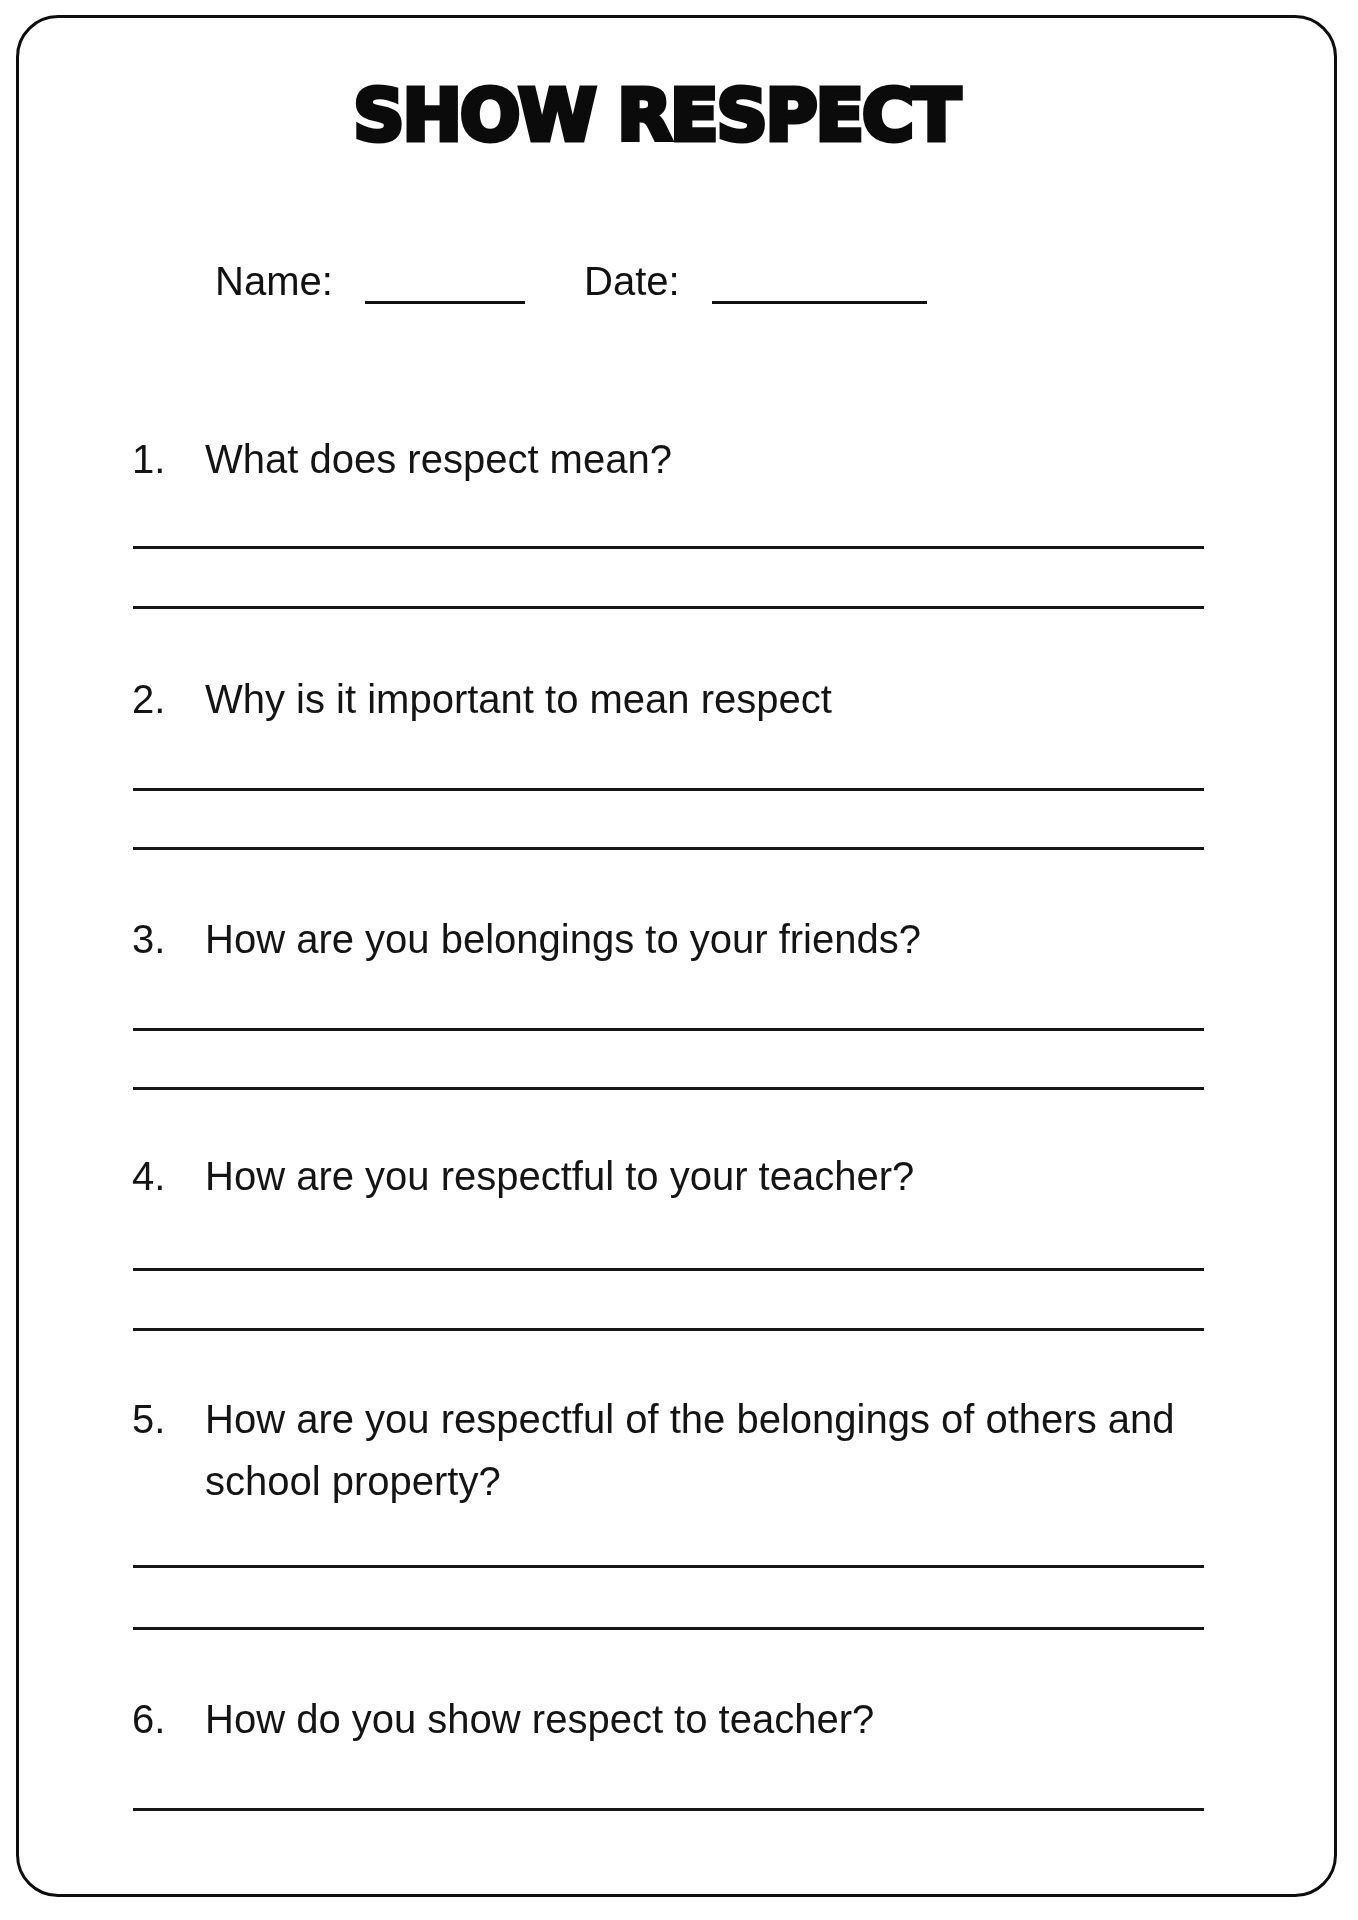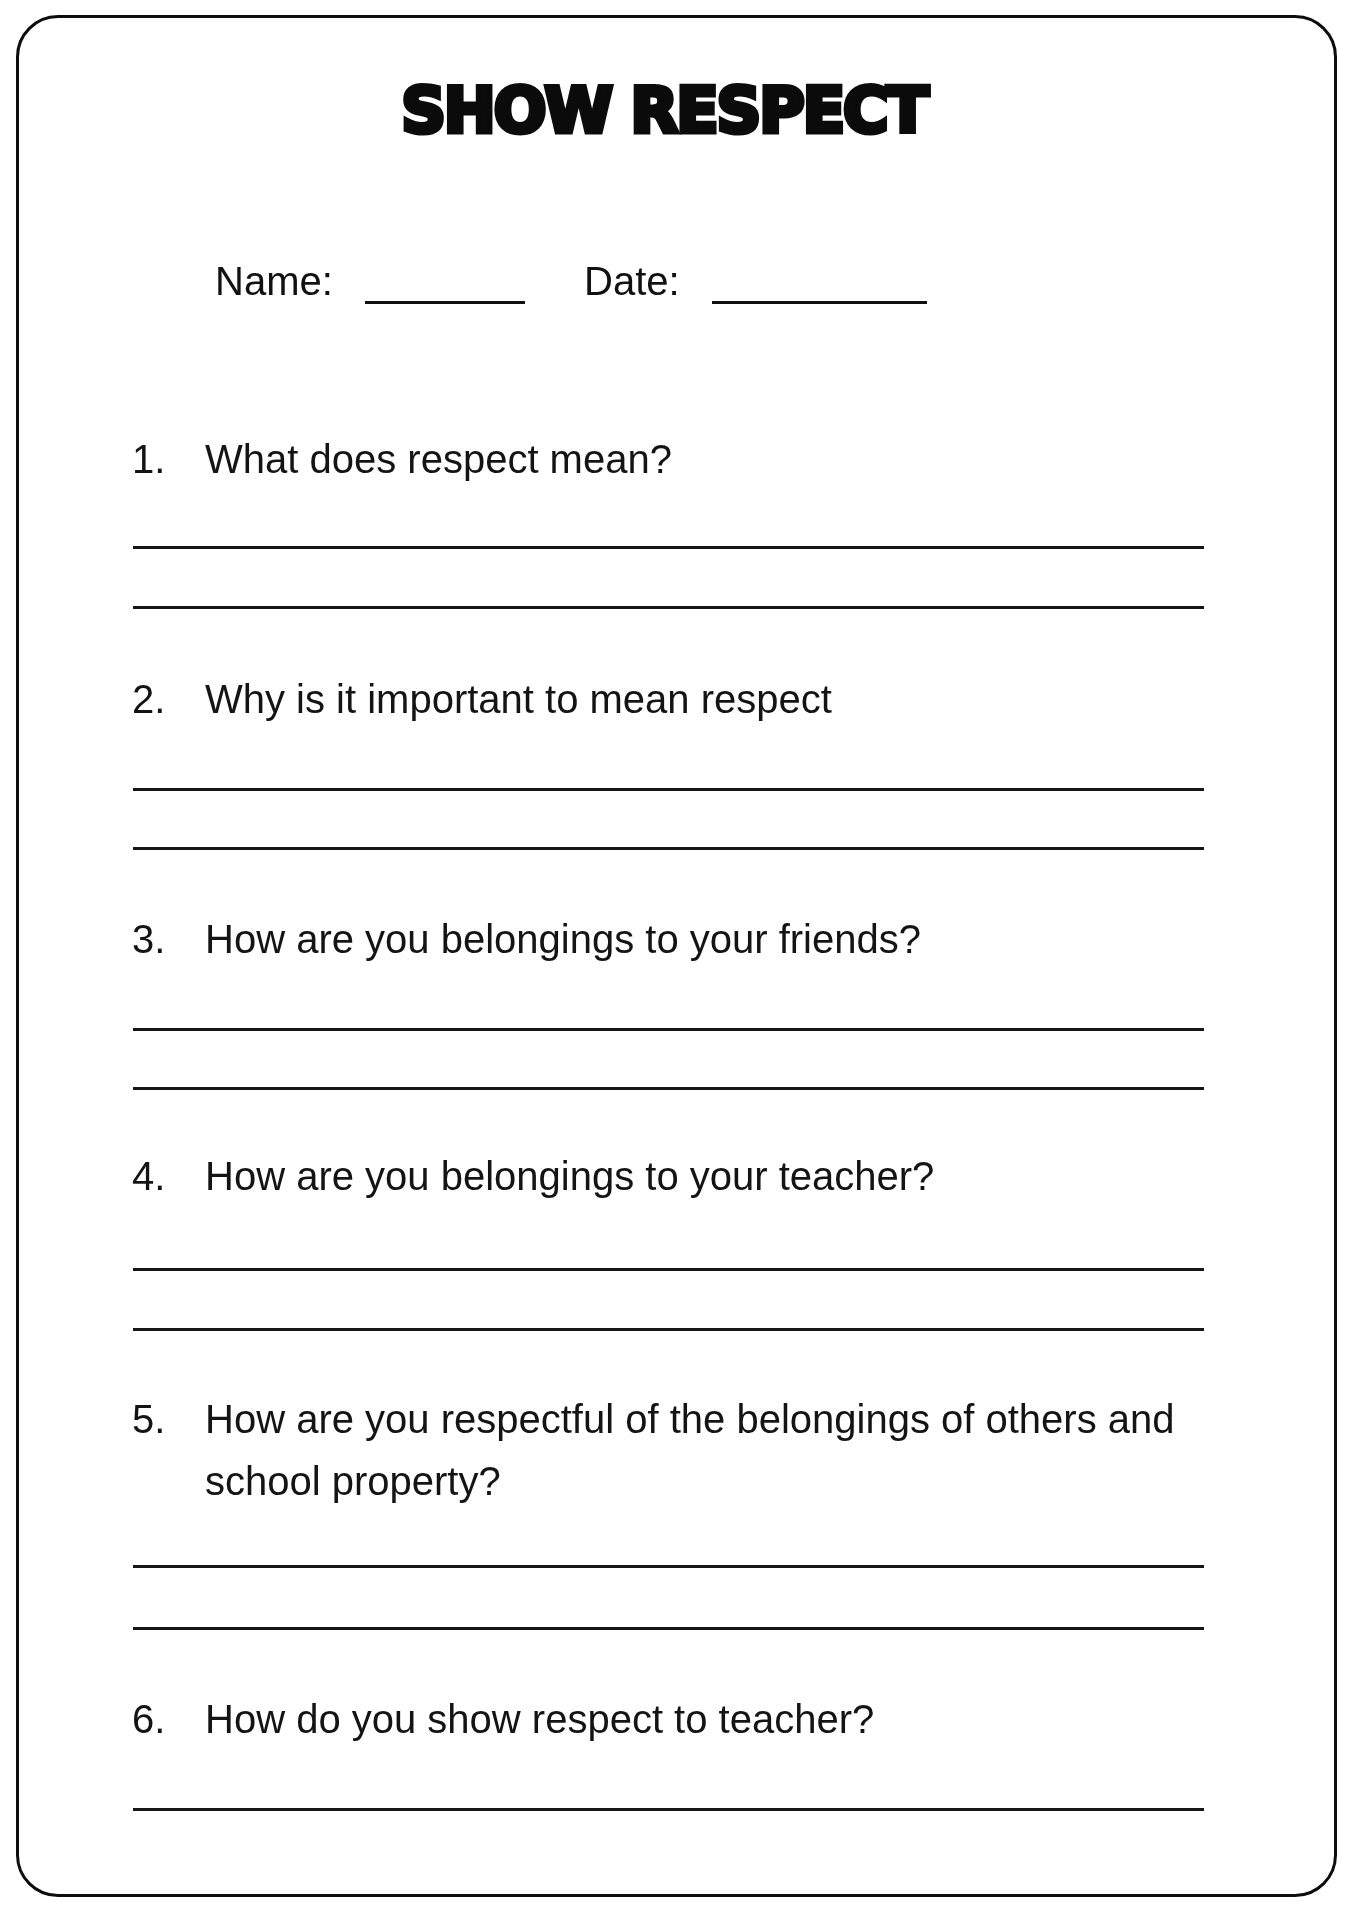--- a/index.html
+++ b/index.html
@@ -25,27 +25,26 @@
     border-radius: 42px;
     box-sizing: border-box;
   }
   .title {
     position: absolute;
     left: 0;
     top: 74px;
     width: 1312px;
     text-align: center;
     font-family: "DejaVu Sans", sans-serif;
-    font-size: 62px;
+    font-size: 71px;
     font-weight: bold;
     letter-spacing: -2px;
     color: #0b0b0b;
     -webkit-text-stroke: 5px #0b0b0b;
     white-space: nowrap;
-    margin-left: 8px;
   }
   .field {
     position: absolute;
     top: 258px;
     display: flex;
     align-items: flex-end;
     gap: 32px;
     font-size: 40px;
     line-height: 1.15;
   }
@@ -115,21 +114,21 @@
 
 <div class="question" style="top:908px">
   <span class="qnum">3.</span>
   <span class="qtext">How are you belongings to your friends?</span>
 </div>
 <div class="aline" style="top:1028px"></div>
 <div class="aline" style="top:1087px"></div>
 
 <div class="question" style="top:1145px">
   <span class="qnum">4.</span>
-  <span class="qtext">How are you belongings to your teacher?</span>
+  <span class="qtext">How are you respectful to your teacher?</span>
 </div>
 <div class="aline" style="top:1268px"></div>
 <div class="aline" style="top:1328px"></div>
 
 <div class="question" style="top:1388px">
   <span class="qnum">5.</span>
   <span class="qtext">How are you respectful of the belongings of others and
 school property?</span>
 </div>
 <div class="aline" style="top:1565px"></div>

